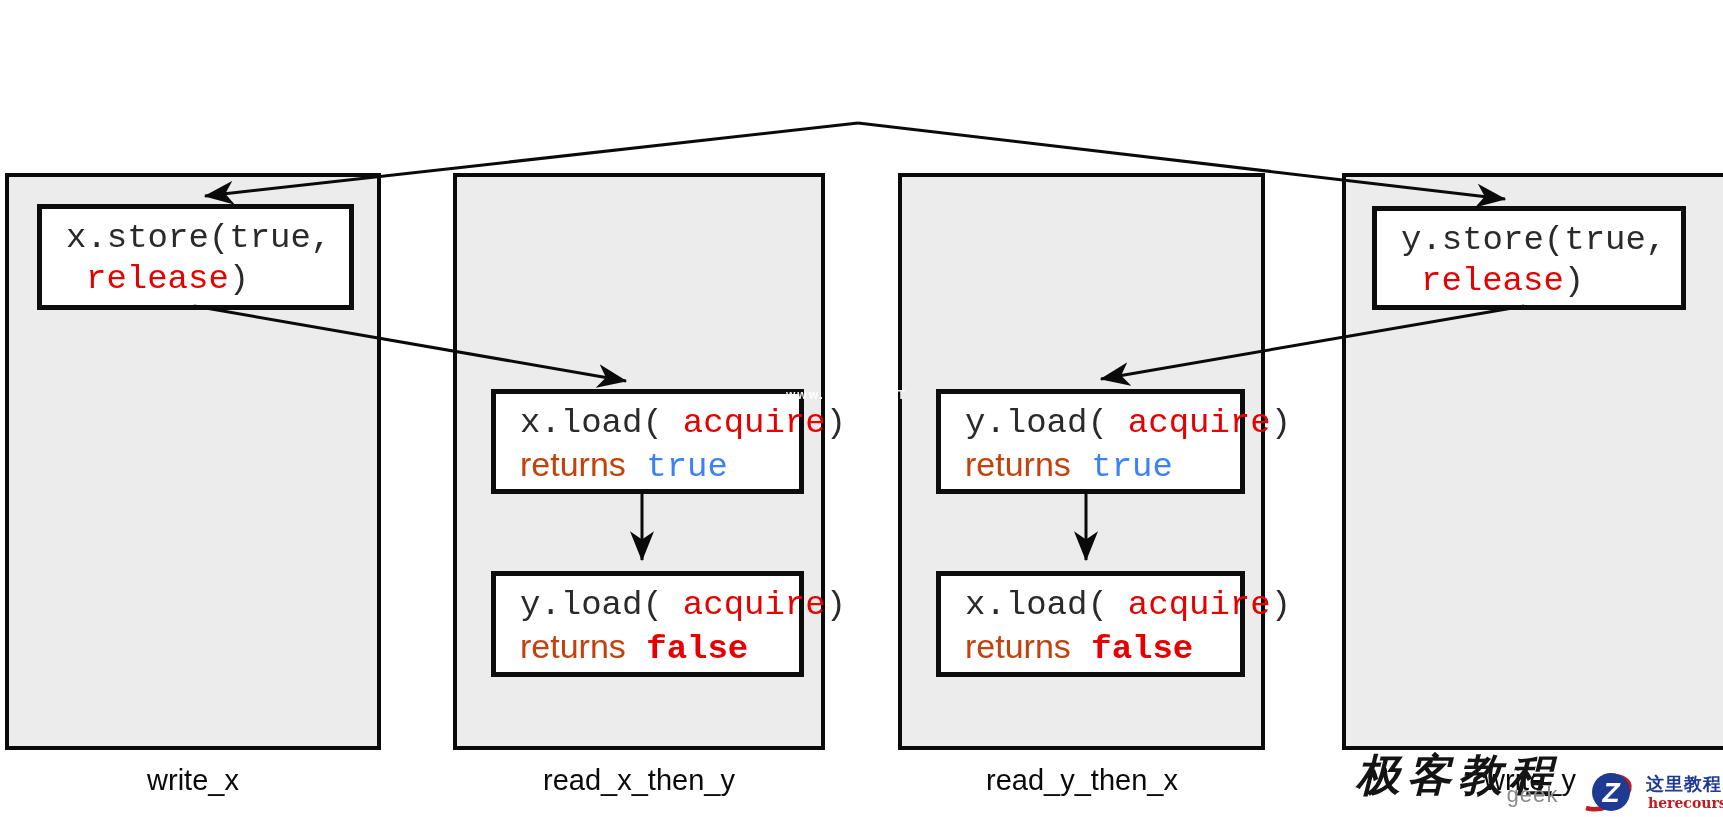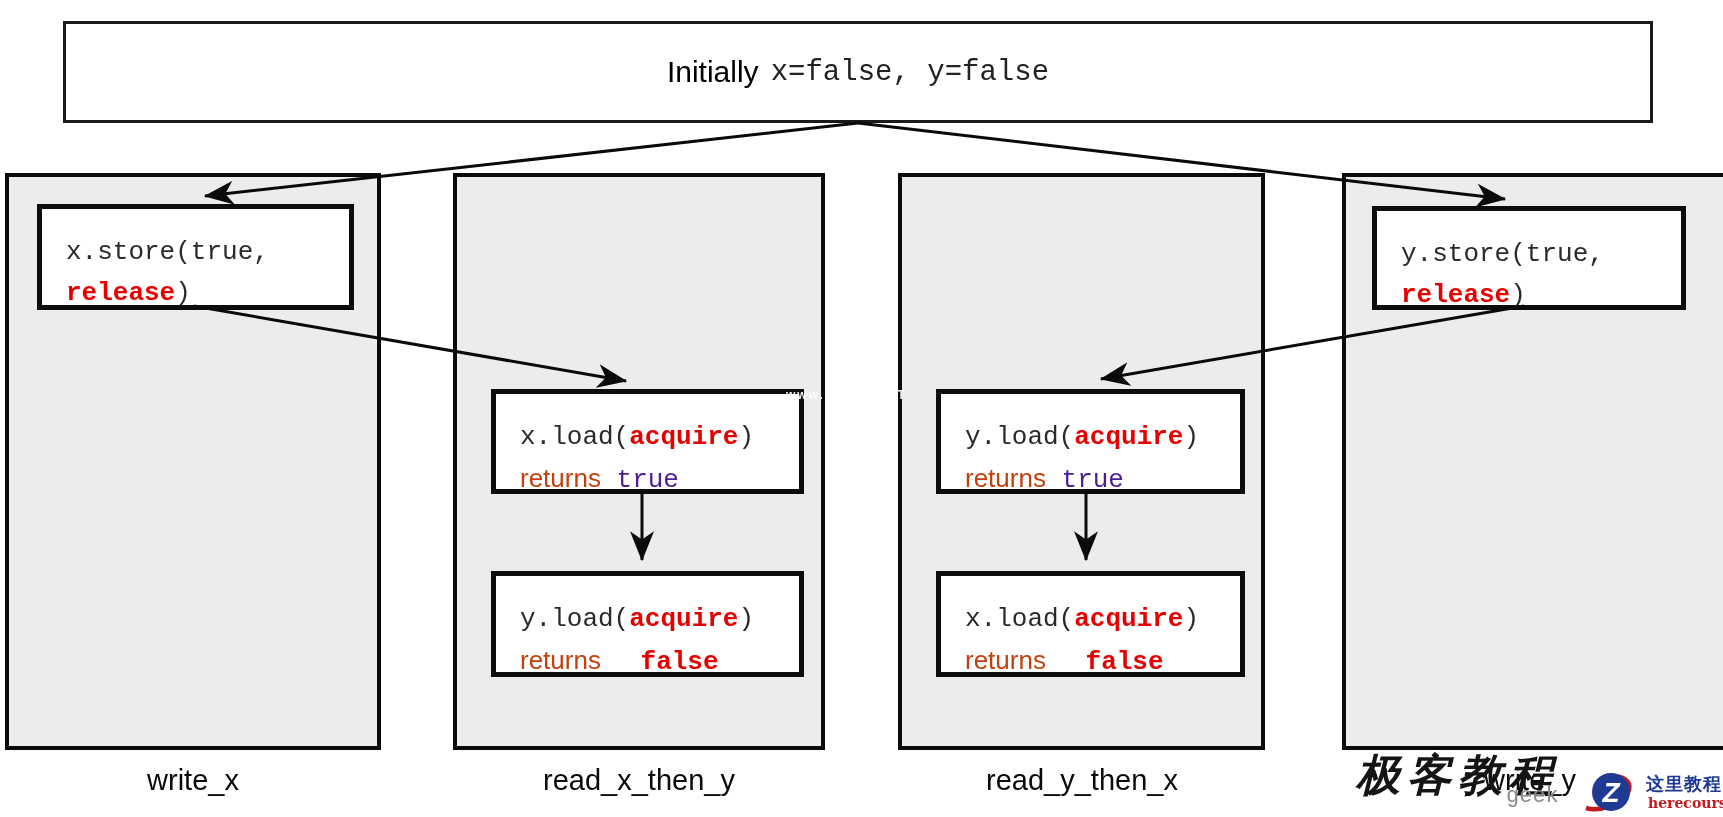--- a/index.html
+++ b/index.html
@@ -33,29 +33,29 @@
     border:4px solid #0a0a0a;
   }
   #thread-1{left:5px;width:376px;}
   #thread-2{left:453px;width:372px;}
   #thread-3{left:898px;width:367px;}
   #thread-4{left:1342px;width:429px;}
   
   .op-box{
     position:absolute;
     background:#ffffff;border:5px solid var(--line-black);
-    padding:23px 0 0 24px;
+    padding:9px 0 0 24px;
     font-family:"Liberation Mono",monospace;
-    font-size:26px;line-height:41px;color:#2a2a2a;
+    font-size:34px;line-height:41px;color:#2a2a2a;
     white-space:nowrap;
   }
-  .op-box .kw{color:var(--accent-red);font-weight:bold;}
+  .op-box .kw{color:var(--accent-red);font-weight:normal;margin-left:20px;}
   .op-box .sansword{font-family:"Liberation Sans",sans-serif;color:#c2410c;}
-  .op-box .val{color:#4c1d95;}
-  .op-box .val.red{color:var(--accent-red);font-weight:bold;margin-left:24px;}
+  .op-box .val{color:#3b82f6;}
+  .op-box .val.red{color:var(--accent-red);font-weight:bold;}
   #box-store-x{left:28px;top:27px;width:317px;height:106px;}
   #box-load-x1{left:34px;top:212px;width:313px;height:105px;}
   #box-load-y1{left:34px;top:394px;width:313px;height:106px;}
   #box-load-y2{left:34px;top:212px;width:309px;height:105px;}
   #box-load-x2{left:34px;top:394px;width:309px;height:106px;}
   #box-store-y{left:26px;top:29px;width:314px;height:104px;}
   
   .thread-label{
     position:absolute;top:764px;width:400px;
     text-align:center;font-size:29px;color:#0a0a0a;
@@ -94,24 +94,20 @@
     position:absolute;left:1648px;top:795px;
     font-family:"DejaVu Serif",serif;font-size:14px;font-weight:bold;
     color:var(--logo-red);white-space:nowrap;
   }
 </style>
 </head>
 <body>
 
 <div id="canvas">
 
-  <div class="init-box">
-    <span class="sans">Initially</span>
-    <span class="mono">x=false, y=false</span>
-  </div>
 
   <div class="thread" id="thread-1">
     <div class="op-box" id="box-store-x">
       <span>x.store(true,</span><br>
       <span class="kw">release</span><span>)</span>
     </div>
   </div>
 
   <div class="thread" id="thread-2">
     <div class="op-box" id="box-load-x1">

